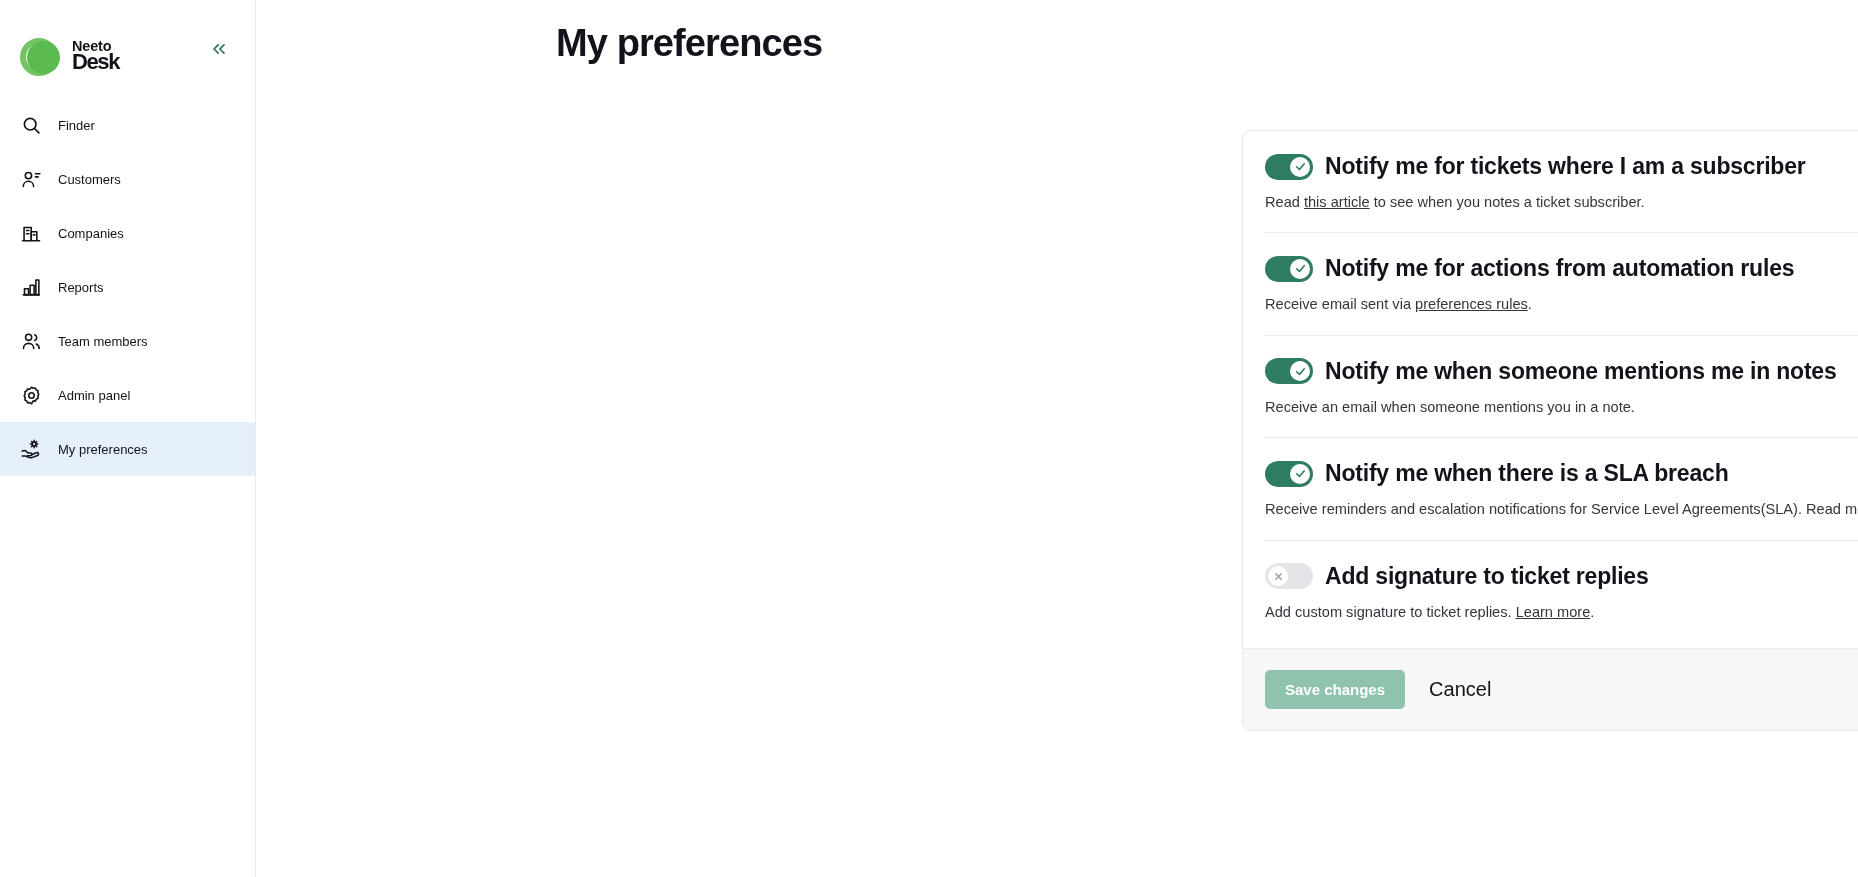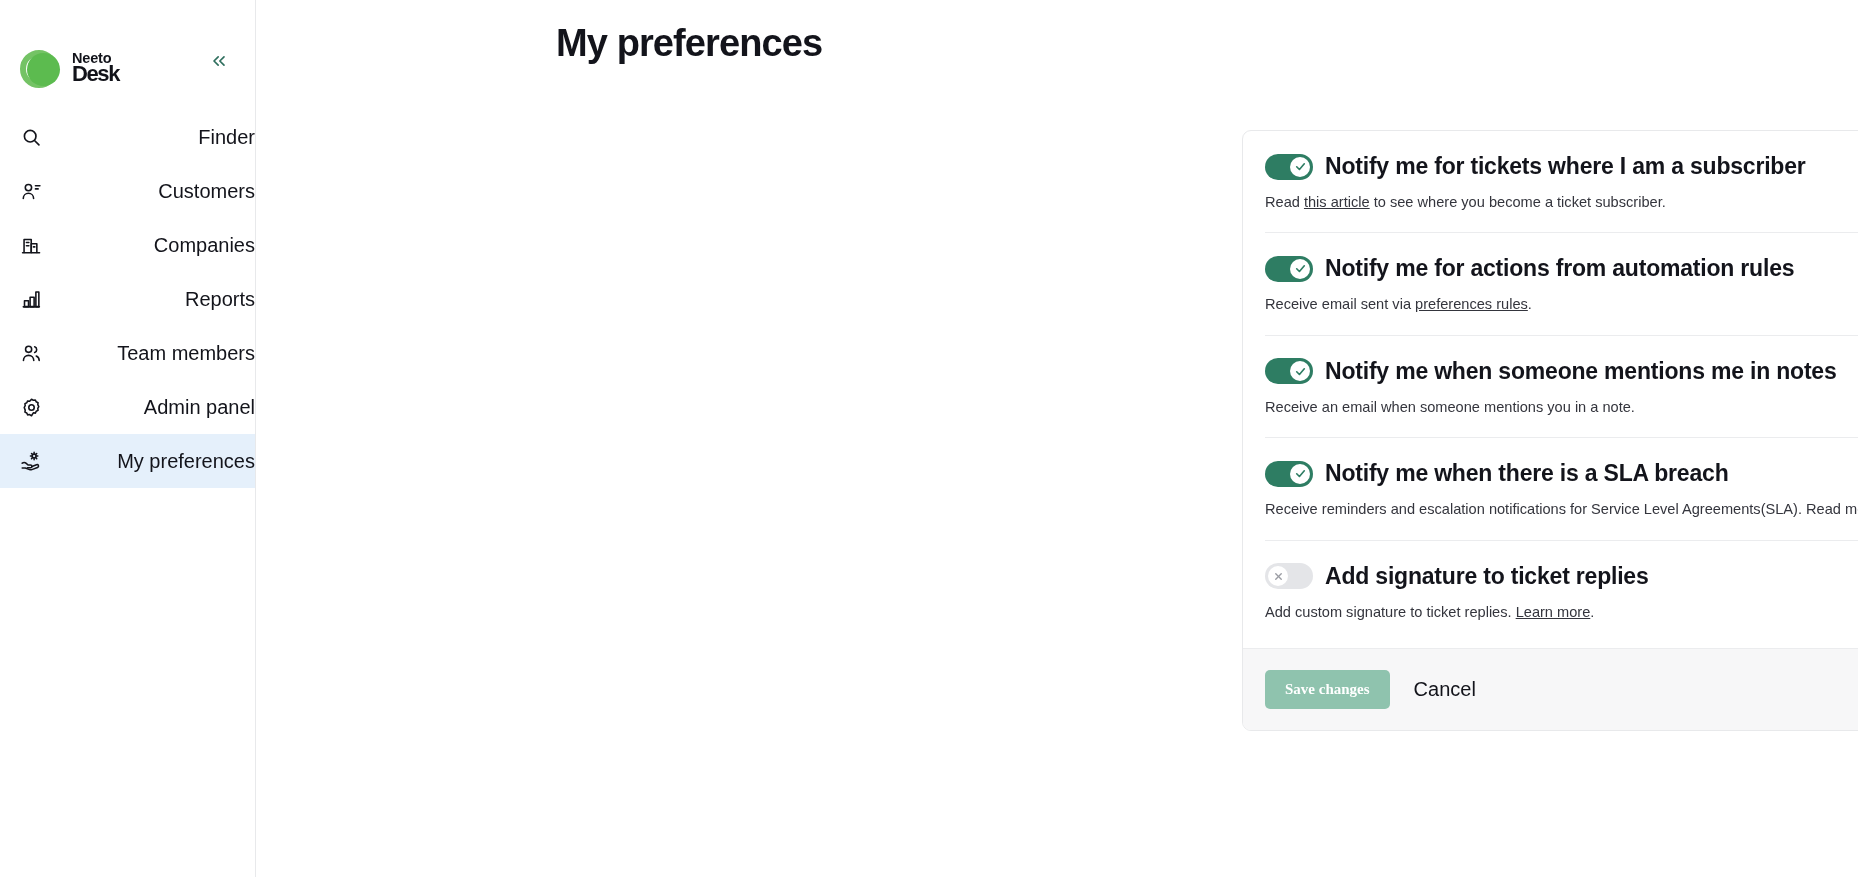--- a/index.html
+++ b/index.html
@@ -16,21 +16,20 @@
     width:256px; min-width:256px; height:877px;
     background:#ffffff;
     border-right:1px solid #e8e9eb;
     display:flex; flex-direction:column;
     position:relative;
   }
   .brand-row {
     display:flex; align-items:center; justify-content:space-between;
     padding:22px 22px 0 20px;
     height:90px;
-    margin-top:12px;
   }
   .brand { display:flex; align-items:center; gap:9px; }
   .brand-logo { width:43px; height:43px; position:relative; flex:none; }
   .brand-logo .ring {
     position:absolute; left:0; top:3px; width:38px; height:38px;
     border-radius:50%; border:6px solid #74c365; background:transparent;
   }
   .brand-logo .dot {
     position:absolute; left:7px; top:6px; width:33px; height:33px;
     border-radius:50%; background:#5cbb4f;
@@ -46,23 +45,22 @@
   }
   .collapse-btn {
     width:28px; height:28px; display:flex; align-items:center; justify-content:center;
     cursor:pointer; color:#2f6f5e; margin-top:-14px;
   }
 
   .nav { margin-top:8px; display:flex; flex-direction:column; }
   .nav-item {
     display:flex; align-items:center; gap:16px;
     height:54px; padding:0 0 0 20px;
-    color:#13141b; font-size:20px; cursor:pointer;
+    color:#13141b; font-size:13px; cursor:pointer;
     text-decoration:none;
-    justify-content:space-between;
   }
   .nav-item .ico {
     width:22px; height:22px; display:flex; align-items:center; justify-content:center;
     flex:none; color:#13141b;
   }
   .nav-item.active { background:#e5f0fb; }
   .nav-item.active .lbl { font-weight:400; }
 
   
   .main { flex:1; height:877px; position:relative; background:#fff; }
@@ -101,21 +99,21 @@
   .toggle.on .knob { right:3px; }
   .toggle.off .knob { left:3px; }
 
   .card-footer {
     background:#f7f7f8; border-top:1px solid #ebecee;
     padding:18px 22px; display:flex; align-items:center; gap:16px;
   }
   .btn-save {
     background:#8fc3ae; color:#ffffff; border:none; border-radius:5px;
     font-size:15px; font-weight:700; padding:11px 20px;
-    font-family:Liberation Serif, serif; cursor:pointer;
+    font-family:Liberation Sans, sans-serif; cursor:pointer;
   }
   .btn-cancel {
     background:transparent; border:none; color:#13141b;
     font-size:20px; font-weight:400; padding:11px 8px;
     font-family:"Liberation Sans", sans-serif; cursor:pointer;
   }
 </style>
 </head>
 <body>
 
@@ -241,21 +239,21 @@
             <div class="toggle on">
               <span class="knob">
                 <svg width="13" height="13" viewBox="0 0 24 24" fill="none" stroke="#2e7d63" stroke-width="3" stroke-linecap="round" stroke-linejoin="round">
                   <polyline points="5,12.5 10,17.5 19,7"></polyline>
                 </svg>
               </span>
             </div>
             <span class="pref-title">Notify me for tickets where I am a subscriber</span>
           </div>
           <div class="pref-desc">
-            <span>Read </span><a>this article</a><span> to see where you become a ticket subscriber.</span>
+            <span>Read </span><a>this article</a><span> to see when you notes a ticket subscriber.</span>
           </div>
         </div>
 
         <div class="pref-row">
           <div class="pref-head">
             <div class="toggle on">
               <span class="knob">
                 <svg width="13" height="13" viewBox="0 0 24 24" fill="none" stroke="#2e7d63" stroke-width="3" stroke-linecap="round" stroke-linejoin="round">
                   <polyline points="5,12.5 10,17.5 19,7"></polyline>
                 </svg>

